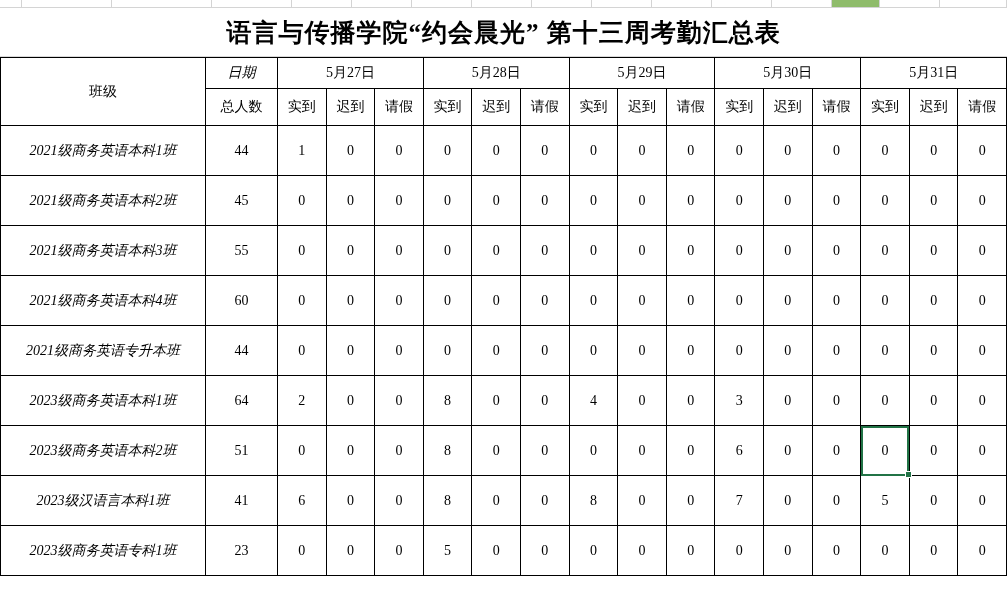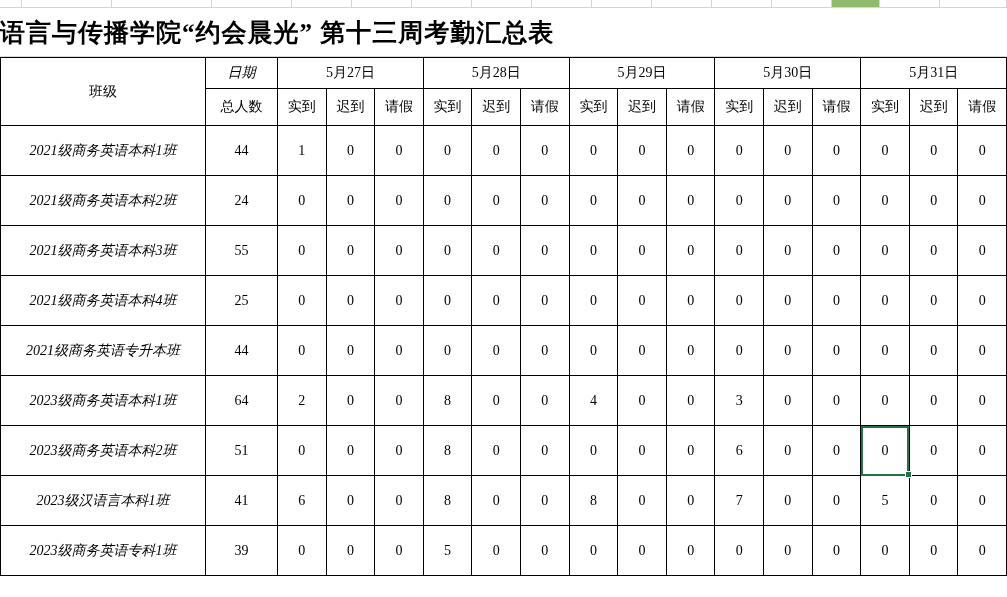--- a/index.html
+++ b/index.html
@@ -31,20 +31,21 @@
     border-right: 1px solid #d4d4d4;
     box-sizing: border-box;
   }
   .top-strip .seg.active {
     background: #8fbc6b;
   }
   .title-row {
     height: 48px;
     display: flex;
     align-items: center;
+    justify-content: center;
     border-bottom: 1px solid #d9d9d9;
   }
   .title-row .title {
     font-size: 25px;
     font-weight: bold;
     letter-spacing: 1px;
     color: #000000;
     font-family: "Liberation Serif", serif;
   }
   table.grid {
@@ -198,21 +199,21 @@
           <td class="num">0</td>
           <td class="num">0</td>
           <td class="num">0</td>
           <td class="num">0</td>
           <td class="num">0</td>
           <td class="num">0</td>
           <td class="num">0</td>
         </tr>
         <tr class="datarow">
           <td class="cls-name">2021级商务英语本科2班</td>
-          <td class="num">24</td>
+          <td class="num">45</td>
           <td class="num">0</td>
           <td class="num">0</td>
           <td class="num">0</td>
           <td class="num">0</td>
           <td class="num">0</td>
           <td class="num">0</td>
           <td class="num">0</td>
           <td class="num">0</td>
           <td class="num">0</td>
           <td class="num">0</td>
@@ -236,21 +237,21 @@
           <td class="num">0</td>
           <td class="num">0</td>
           <td class="num">0</td>
           <td class="num">0</td>
           <td class="num">0</td>
           <td class="num">0</td>
           <td class="num">0</td>
         </tr>
         <tr class="datarow">
           <td class="cls-name">2021级商务英语本科4班</td>
-          <td class="num">25</td>
+          <td class="num">60</td>
           <td class="num">0</td>
           <td class="num">0</td>
           <td class="num">0</td>
           <td class="num">0</td>
           <td class="num">0</td>
           <td class="num">0</td>
           <td class="num">0</td>
           <td class="num">0</td>
           <td class="num">0</td>
           <td class="num">0</td>
@@ -331,21 +332,21 @@
           <td class="num">0</td>
           <td class="num">7</td>
           <td class="num">0</td>
           <td class="num">0</td>
           <td class="num">5</td>
           <td class="num">0</td>
           <td class="num">0</td>
         </tr>
         <tr class="datarow">
           <td class="cls-name">2023级商务英语专科1班</td>
-          <td class="num">39</td>
+          <td class="num">23</td>
           <td class="num">0</td>
           <td class="num">0</td>
           <td class="num">0</td>
           <td class="num">5</td>
           <td class="num">0</td>
           <td class="num">0</td>
           <td class="num">0</td>
           <td class="num">0</td>
           <td class="num">0</td>
           <td class="num">0</td>

